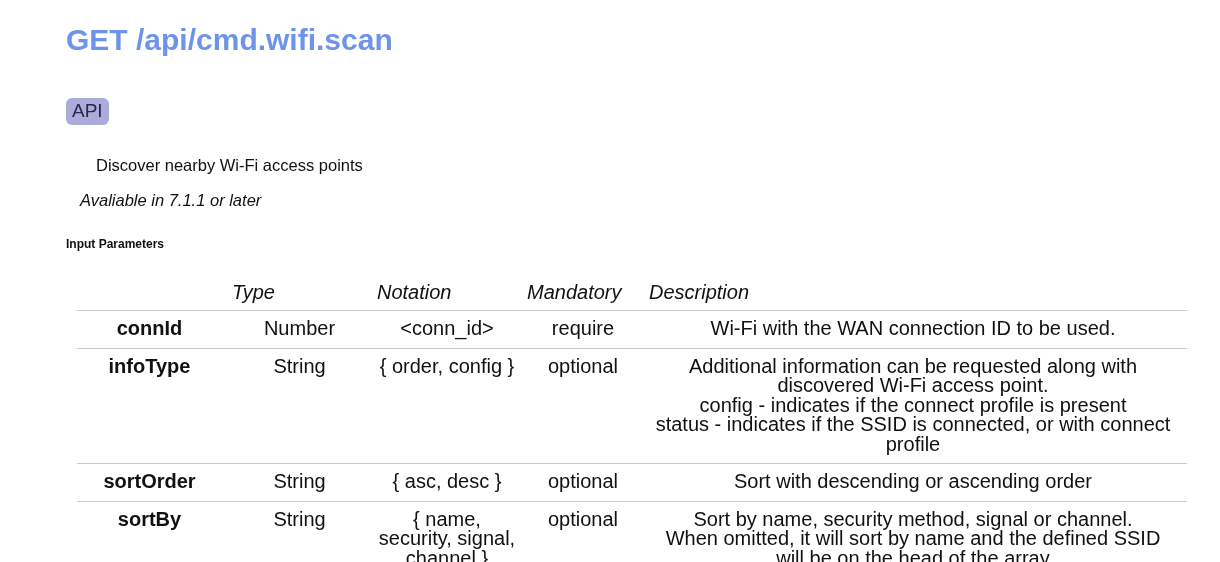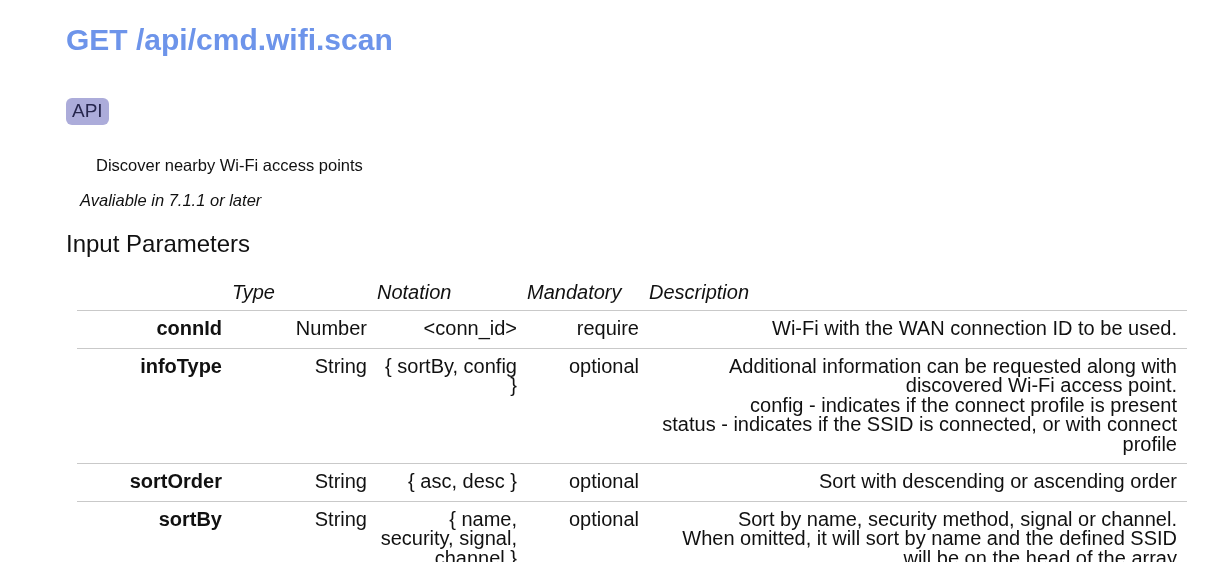--- a/index.html
+++ b/index.html
@@ -44,22 +44,22 @@
     line-height: 18px;
   }
   p.availability {
     margin: 17px 0 0 14px;
     font-size: 16.5px;
     line-height: 18px;
     font-style: italic;
   }
   h2.section {
     margin: 26px 0 0 0;
-    font-size: 24px;
-    font-weight: normal;
+    font-size: 12px;
+    font-weight: bold;
     line-height: 18px;
   }
   table.params {
     margin: 30px 0 12px 11px;
     width: 1110px;
     border-collapse: collapse;
     table-layout: fixed;
     font-size: 20px;
     line-height: 19.5px;
   }
@@ -70,21 +70,21 @@
   table.params col.c-desc      { width: 538px; }
   table.params th {
     text-align: left;
     vertical-align: top;
     font-style: italic;
     font-weight: normal;
     padding: 0 10px 8px 0;
     border-bottom: 1px solid var(--rule, #c9c9c9);
   }
   table.params td {
-    text-align: right;
+    text-align: center;
     vertical-align: top;
     padding: 8px 10px 9px 0;
     border-bottom: 1px solid var(--rule, #c9c9c9);
   }
   td.param-name { font-weight: bold; padding-left: 3px; }
   th.h-name { padding-left: 3px; }
   td.param-desc { white-space: pre-line; padding-right: 4px; }
 </style>
 </head>
 <body>
@@ -123,21 +123,21 @@
           <tr>
             <td class="param-name">connId</td>
             <td>Number</td>
             <td>&lt;conn_id&gt;</td>
             <td>require</td>
             <td class="param-desc">Wi-Fi with the WAN connection ID to be used.</td>
           </tr>
           <tr>
             <td class="param-name">infoType</td>
             <td>String</td>
-            <td>{ sortBy, config }</td>
+            <td>{ order, config }</td>
             <td>optional</td>
             <td class="param-desc">Additional information can be requested along with discovered Wi-Fi access point.
 config - indicates if the connect profile is present
 status - indicates if the SSID is connected, or with connect profile</td>
           </tr>
           <tr>
             <td class="param-name">sortOrder</td>
             <td>String</td>
             <td>{ asc, desc }</td>
             <td>optional</td>

